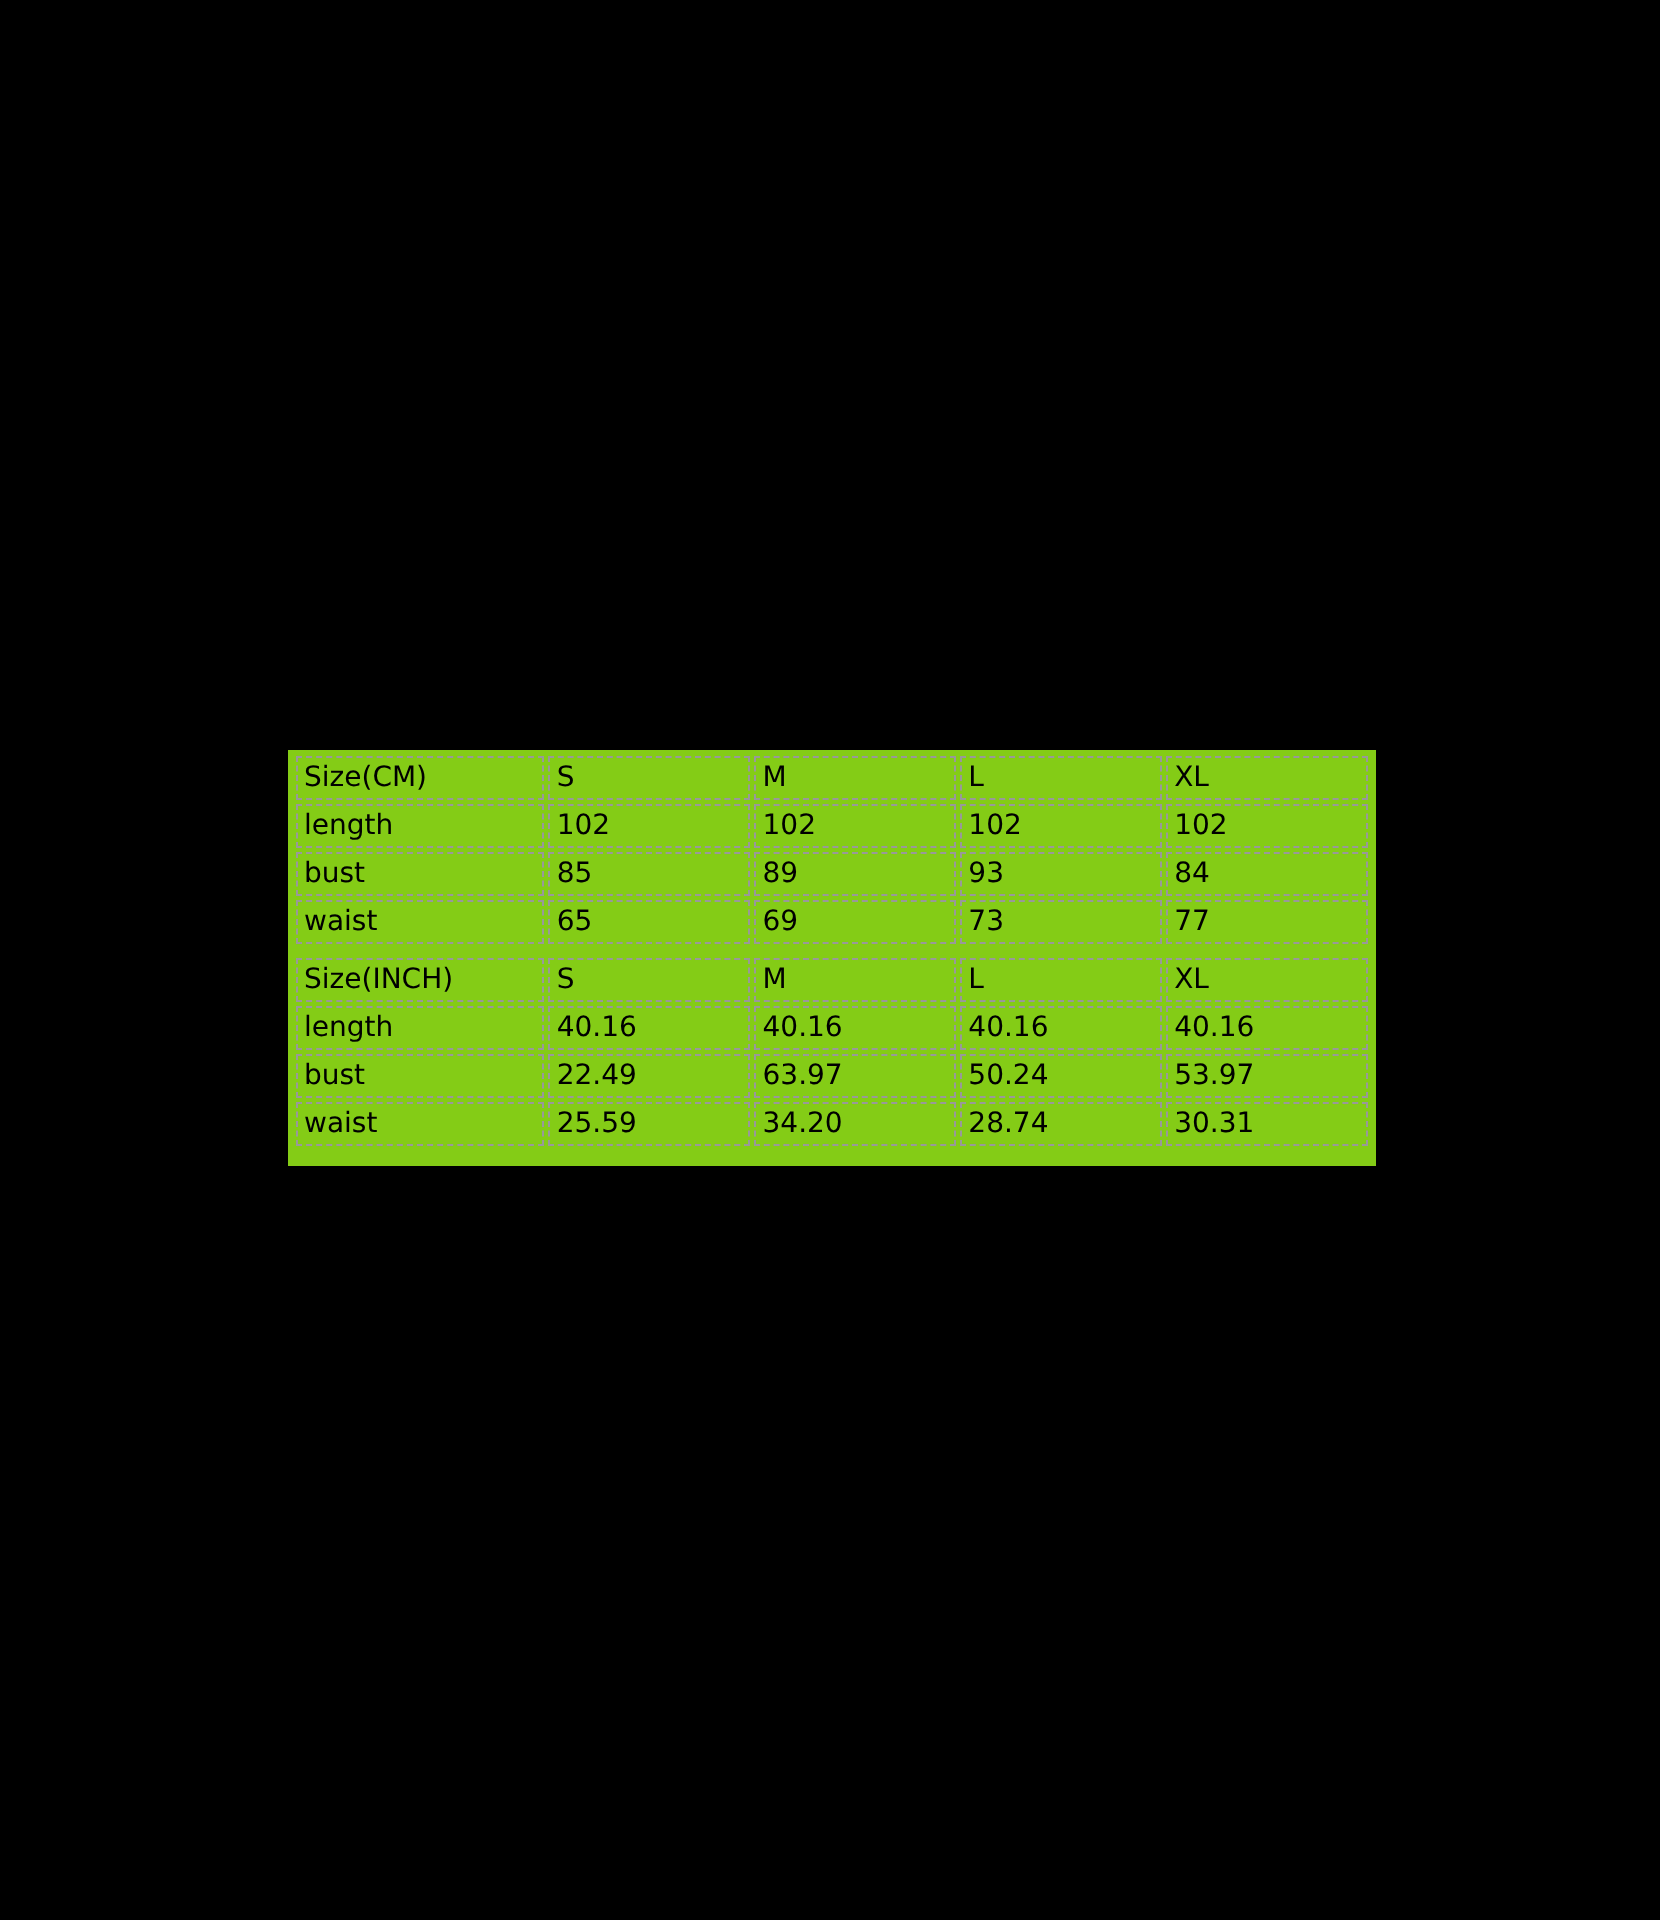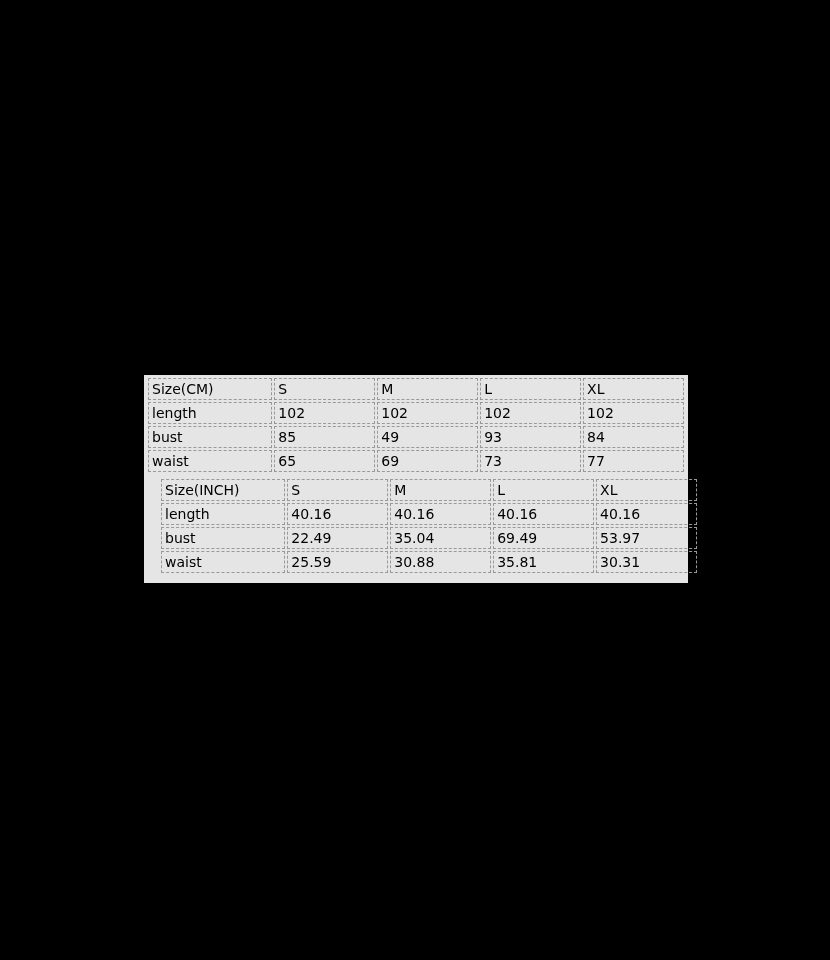--- a/index.html
+++ b/index.html
@@ -13,21 +13,21 @@
     height: 960px;
     overflow: hidden;
     font-family: "DejaVu Sans", "Liberation Sans", sans-serif;
   }
   .size-chart-panel {
     position: absolute;
     left: 144px;
     top: 375px;
     width: 544px;
     height: 208px;
-    background: #e5e5e5;
+    background: #84cc16;
     box-sizing: border-box;
     padding: 1px 2px;
   }
   table.size-table {
     border-collapse: separate;
     border-spacing: 2px;
     table-layout: fixed;
     width: 540px;
     font-size: 14px;
     color: #000000;
@@ -37,21 +37,21 @@
     height: 20px;
     padding: 0 3px;
     white-space: nowrap;
     overflow: hidden;
     vertical-align: middle;
     text-align: left;
     font-weight: normal;
   }
   col.c-label { width: 122px; }
   col.c-size  { width: 99px; }
-  table.size-table.inch-table { margin-top: 3px; margin-left: 13px; }
+  table.size-table.inch-table { margin-top: 3px; }
 </style>
 </head>
 <body>
 
 <div class="size-chart-panel">
 
   <table class="size-table cm-table">
     <colgroup>
       <col class="c-label">
         <col class="c-size">
@@ -70,21 +70,21 @@
       <tr>
         <td>length</td>
         <td>102</td>
         <td>102</td>
         <td>102</td>
         <td>102</td>
       </tr>
       <tr>
         <td>bust</td>
         <td>85</td>
-        <td>49</td>
+        <td>89</td>
         <td>93</td>
         <td>84</td>
       </tr>
       <tr>
         <td>waist</td>
         <td>65</td>
         <td>69</td>
         <td>73</td>
         <td>77</td>
       </tr>
@@ -110,27 +110,27 @@
       <tr>
         <td>length</td>
         <td>40.16</td>
         <td>40.16</td>
         <td>40.16</td>
         <td>40.16</td>
       </tr>
       <tr>
         <td>bust</td>
         <td>22.49</td>
-        <td>35.04</td>
-        <td>69.49</td>
+        <td>63.97</td>
+        <td>50.24</td>
         <td>53.97</td>
       </tr>
       <tr>
         <td>waist</td>
         <td>25.59</td>
-        <td>30.88</td>
-        <td>35.81</td>
+        <td>34.20</td>
+        <td>28.74</td>
         <td>30.31</td>
       </tr>
     </tbody>
   </table>
 
 </div>
 
 </body></html>

